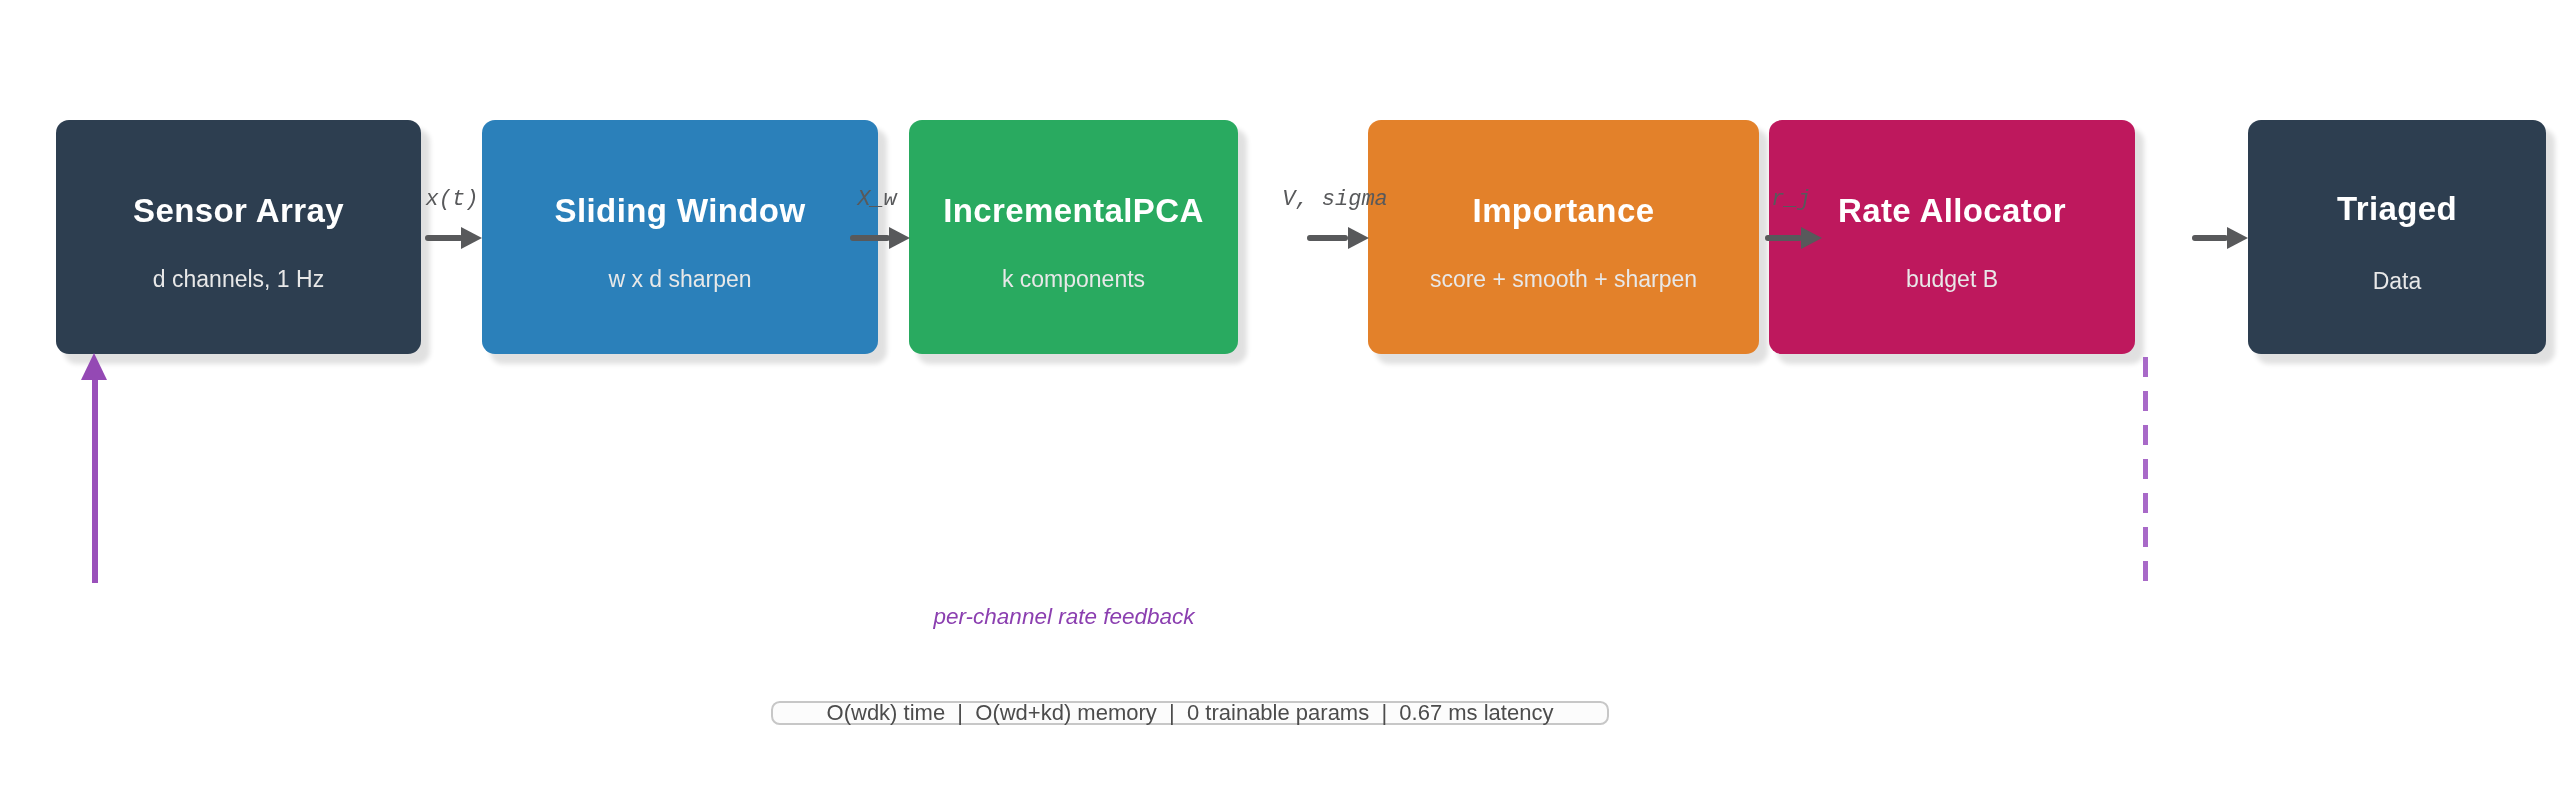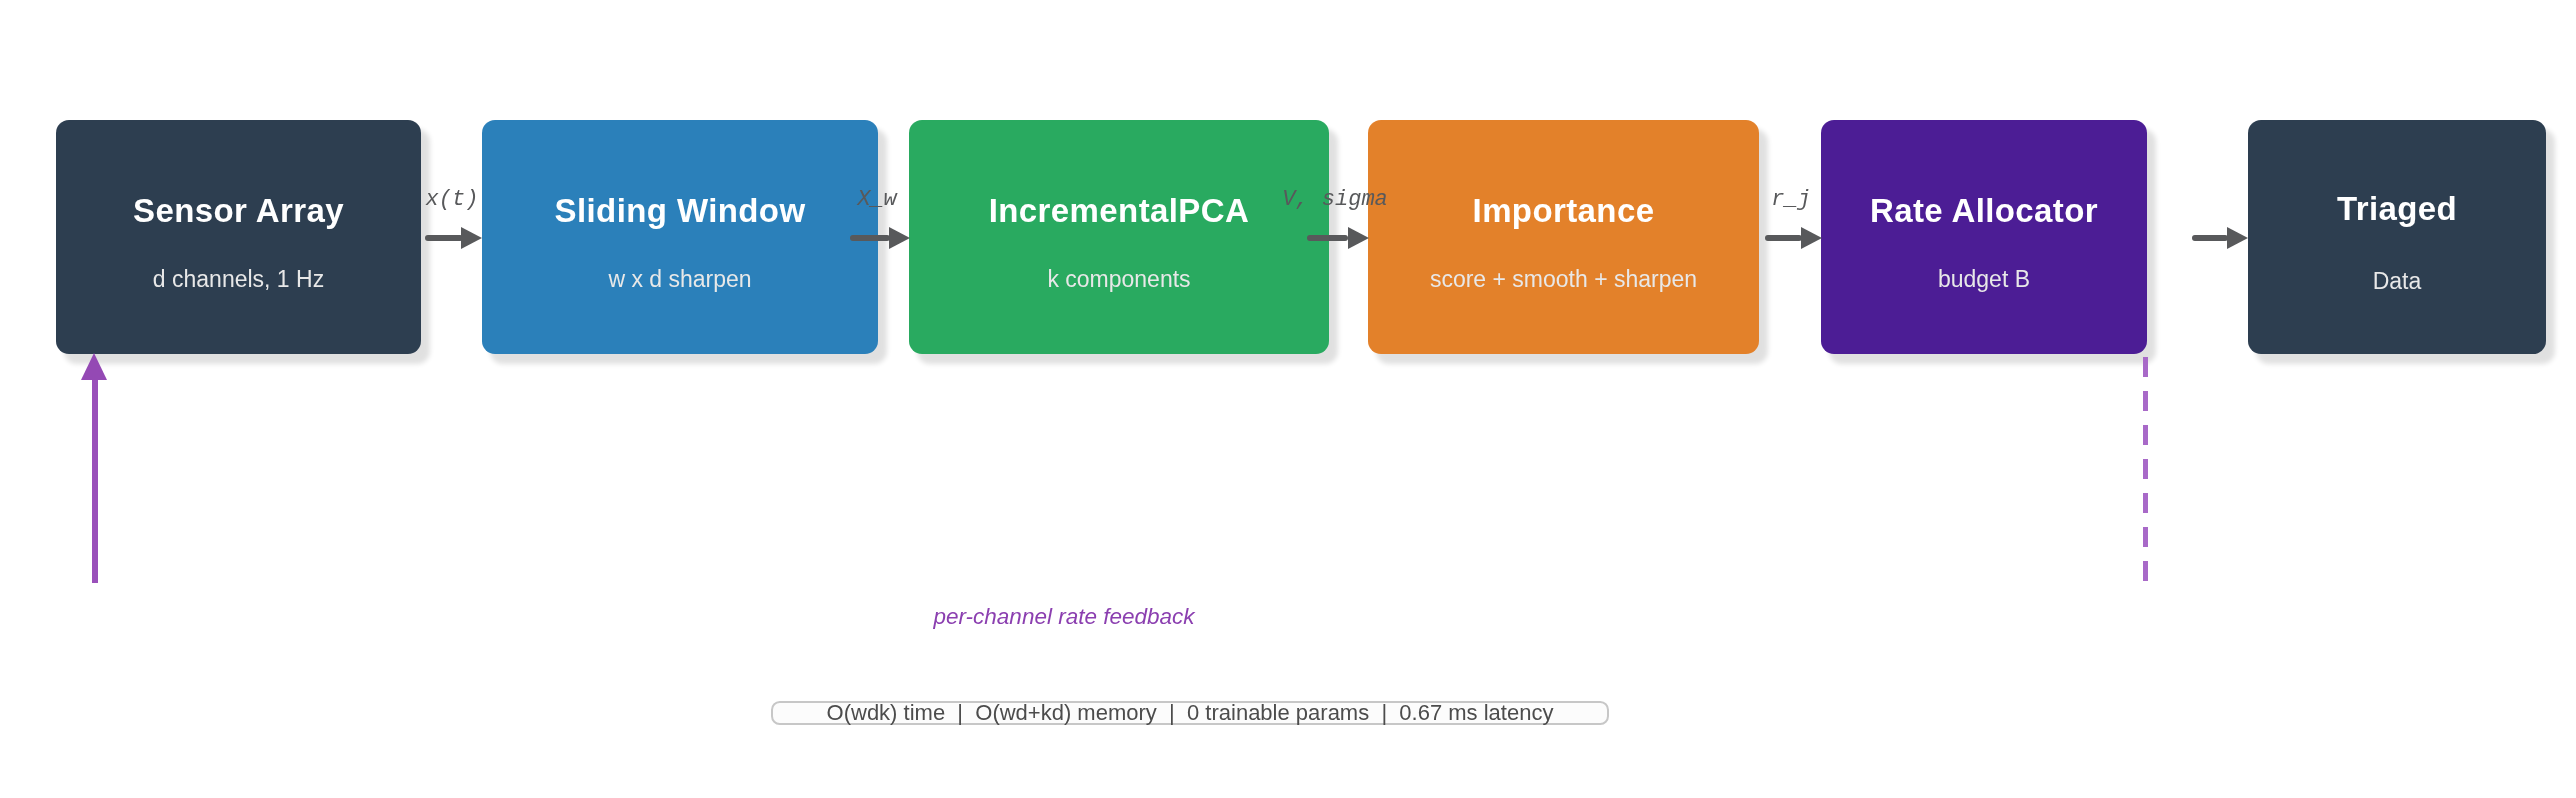--- a/index.html
+++ b/index.html
@@ -76,31 +76,31 @@
   <div class="node" style="left: 56px; width: 365px; background: rgb(45, 62, 80);">
     <div class="node-title">Sensor Array</div>
     <div class="node-subtitle">d channels, 1 Hz</div>
   </div>
 
   <div class="node" style="left: 482px; width: 396px; background: rgb(43, 128, 186);">
     <div class="node-title">Sliding Window</div>
     <div class="node-subtitle">w x d sharpen</div>
   </div>
 
-  <div class="node" style="left: 909px; width: 420px; background: rgb(41, 170, 96);">
+  <div class="node" style="left: 909px; width: 329px; background: rgb(41, 170, 96);">
     <div class="node-title">IncrementalPCA</div>
     <div class="node-subtitle">k components</div>
   </div>
 
   <div class="node" style="left: 1368px; width: 391px; background: rgb(227, 129, 42);">
     <div class="node-title">Importance</div>
     <div class="node-subtitle">score + smooth + sharpen</div>
   </div>
 
-  <div class="node" style="left: 1821px; width: 326px; background: #4c1d95;">
+  <div class="node" style="left: 1769px; width: 366px; background: #be185d;">
     <div class="node-title">Rate Allocator</div>
     <div class="node-subtitle">budget B</div>
   </div>
 
   <div class="node" style="left: 2248px; width: 298px; background: rgb(45, 62, 80); gap: 45px;">
     <div class="node-title">Triaged</div>
     <div class="node-subtitle">Data</div>
   </div>
 
   <div class="arrow-line" style="left:425px;width:38px;"></div>

